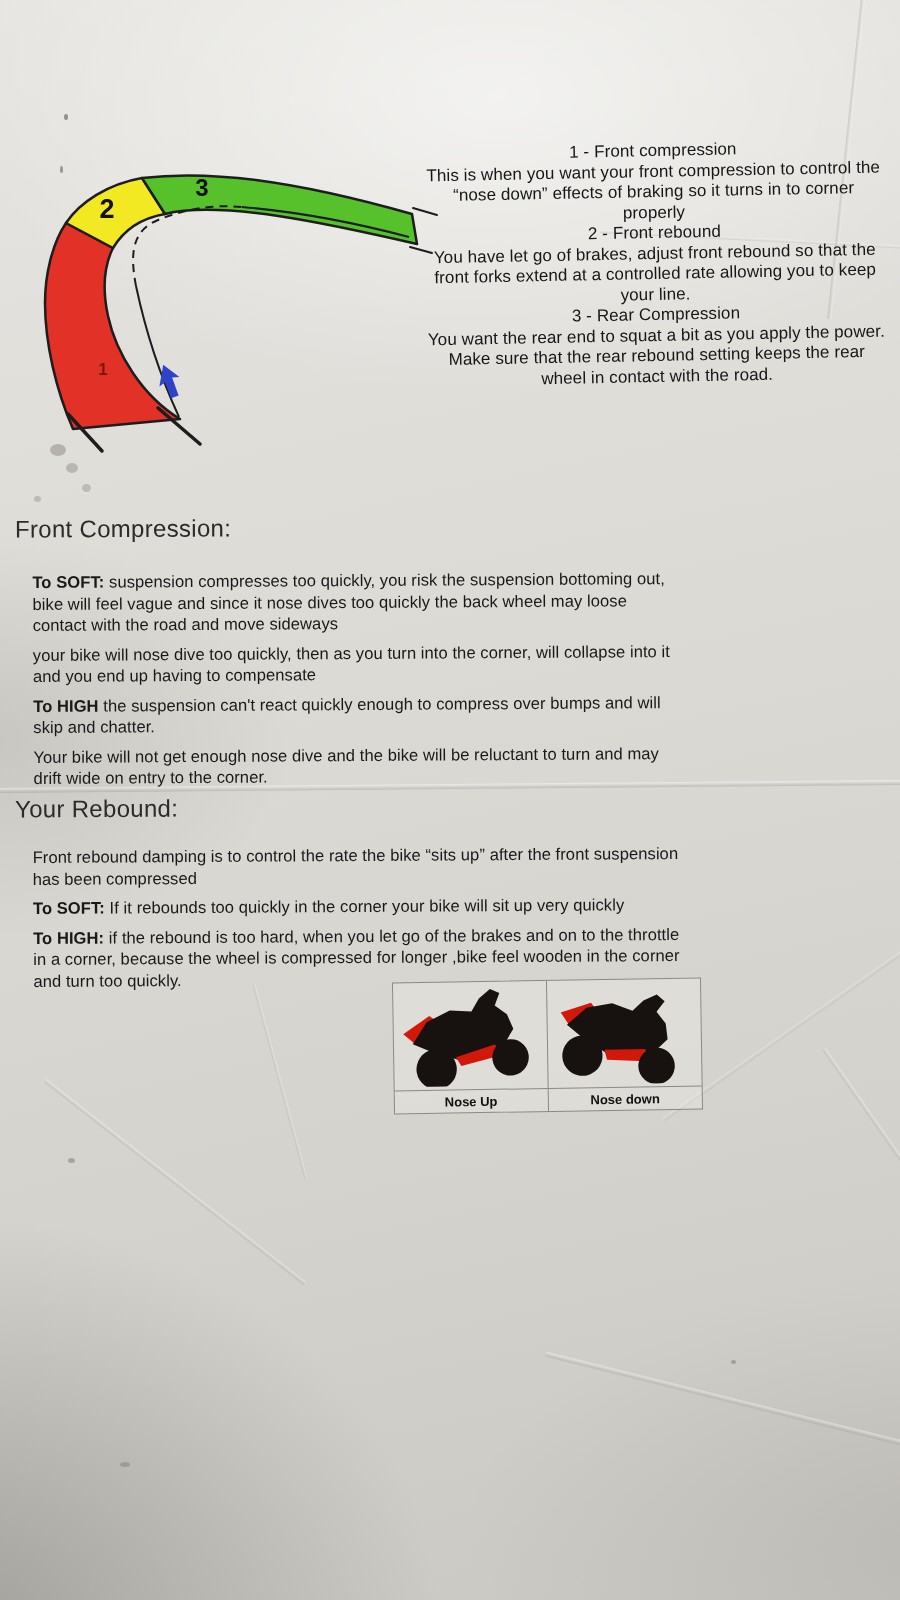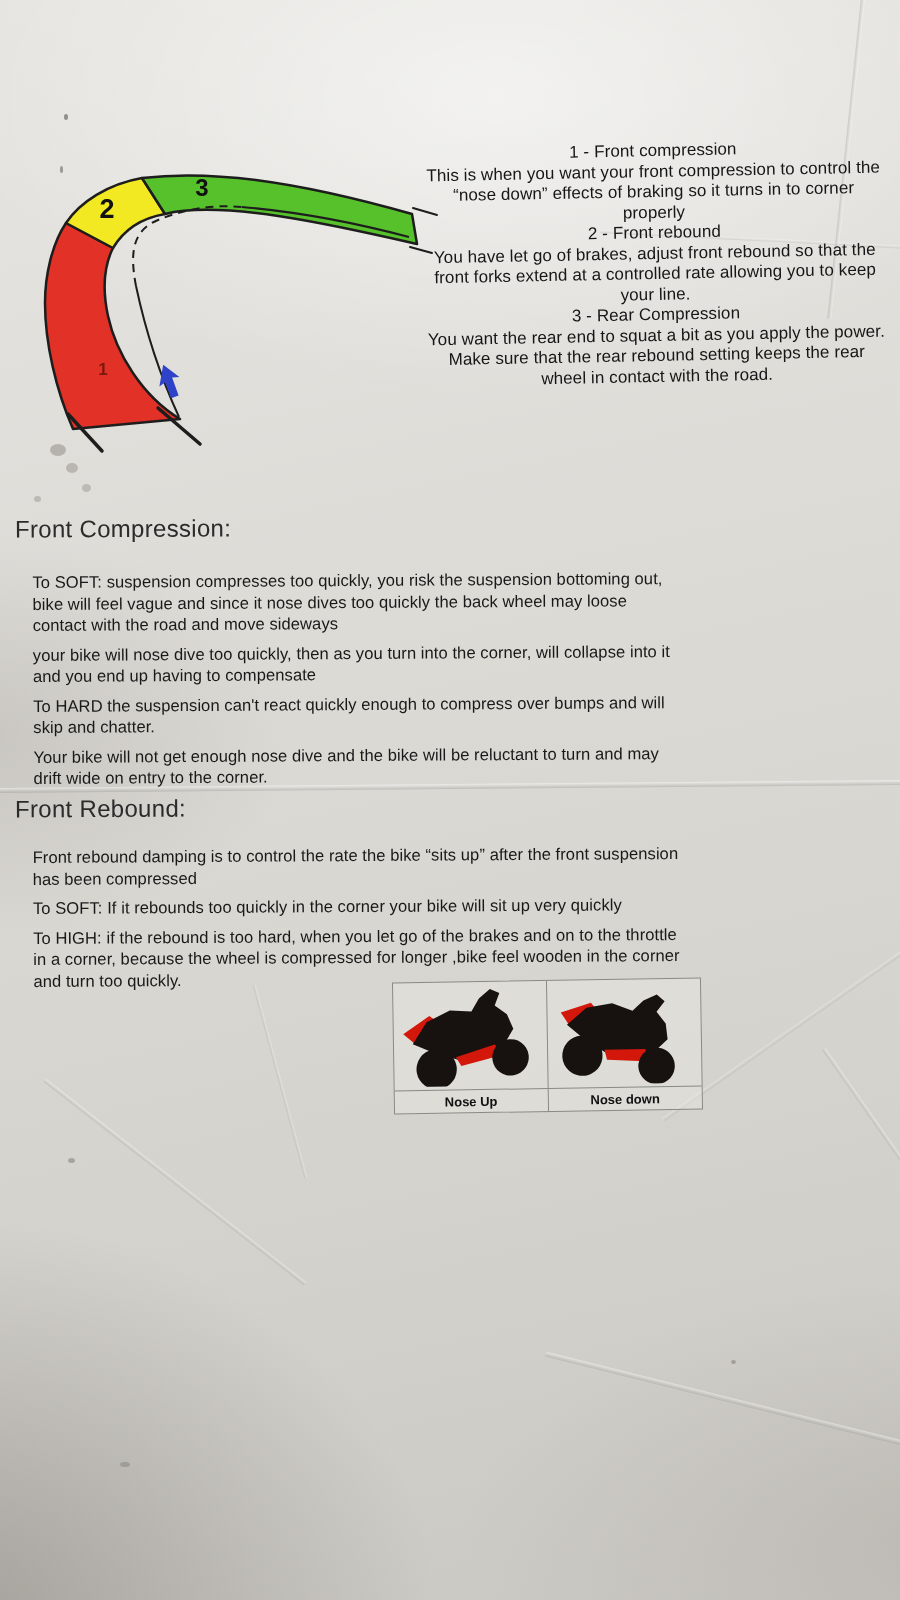--- a/index.html
+++ b/index.html
@@ -32,21 +32,21 @@
   #fc-heading{top:515px;}
   #fr-heading{top:795px;}
   
   .body-block{
     position:absolute;left:33px;width:648px;font-size:16.6px;line-height:21.5px;
     font-weight:500;color:#191919;transform:rotate(-0.35deg);letter-spacing:0.05px;
   }
   #fc-body{top:570px;}
   #fr-body{top:845px;}
   .body-par{margin:0 0 8px 0;}
-  .lead{font-weight:400;}
+  .lead{font-weight:700;}
   
   .bike-table{
     position:absolute;left:393px;top:980px;width:307px;height:130px;
     transform:rotate(-0.9deg);
     display:grid;grid-template-columns:1fr 1fr;grid-template-rows:1fr 23px;
     border:1.5px solid #8b8984;background:rgba(238,237,233,0.35);
   }
   .bike-cell{display:flex;align-items:center;justify-content:center;overflow:hidden;}
   .cell-left{border-right:1.5px solid #8b8984;}
   .bike-label{
@@ -113,25 +113,25 @@
     <p class="note-line">You have let go of brakes, adjust front rebound so that the front forks extend at a controlled rate allowing you to keep your line.</p>
     <p class="note-line">3 - Rear Compression</p>
     <p class="note-line">You want the rear end to squat a bit as you apply the power.</p>
     <p class="note-line">Make sure that the rear rebound setting keeps the rear wheel in contact with the road.</p>
   </div>
 
   <div class="section-heading" id="fc-heading">Front Compression:</div>
   <div class="body-block" id="fc-body">
     <p class="body-par"><b class="lead">To SOFT:</b><span> suspension compresses too quickly, you risk the suspension bottoming out, bike will feel vague and since it nose dives too quickly the back wheel may loose contact with the road and move sideways</span></p>
     <p class="body-par"><b class="lead"></b><span>your bike will nose dive too quickly, then as you turn into the corner, will collapse into it and you end up having to compensate</span></p>
-    <p class="body-par"><b class="lead">To HARD</b><span> the suspension can't react quickly enough to compress over bumps and will skip and chatter.</span></p>
+    <p class="body-par"><b class="lead">To HIGH</b><span> the suspension can't react quickly enough to compress over bumps and will skip and chatter.</span></p>
     <p class="body-par"><b class="lead"></b><span>Your bike will not get enough nose dive and the bike will be reluctant to turn and may drift wide on entry to the corner.</span></p>
   </div>
 
-  <div class="section-heading" id="fr-heading">Front Rebound:</div>
+  <div class="section-heading" id="fr-heading">Your Rebound:</div>
   <div class="body-block" id="fr-body">
     <p class="body-par"><b class="lead"></b><span>Front rebound damping is to control the rate the bike “sits up” after the front suspension has been compressed</span></p>
     <p class="body-par"><b class="lead">To SOFT:</b><span> If it rebounds too quickly in the corner your bike will sit up very quickly</span></p>
     <p class="body-par"><b class="lead">To HIGH:</b><span> if the rebound is too hard, when you let go of the brakes and on to the throttle in a corner, because the wheel is compressed for longer ,bike feel wooden in the corner and turn too quickly.</span></p>
   </div>
 
   <div class="bike-table">
     <div class="bike-cell cell-left">
       <svg width="142" height="100" viewBox="0 0 148 104">
         <g transform="rotate(-9 74 52)">

